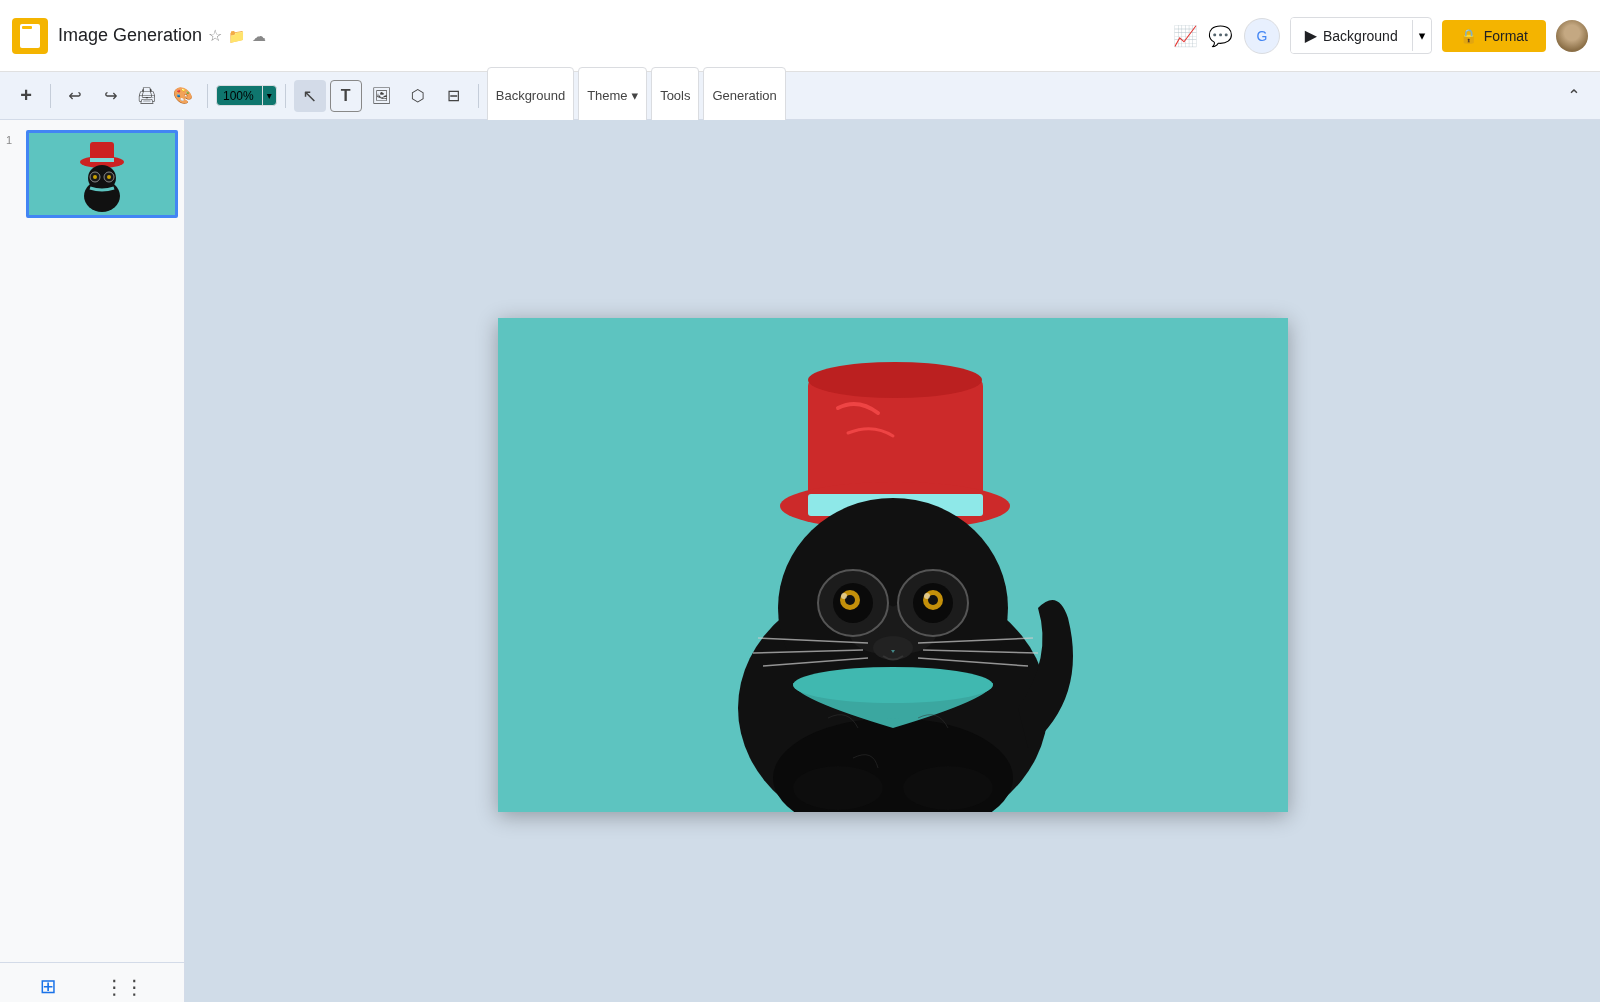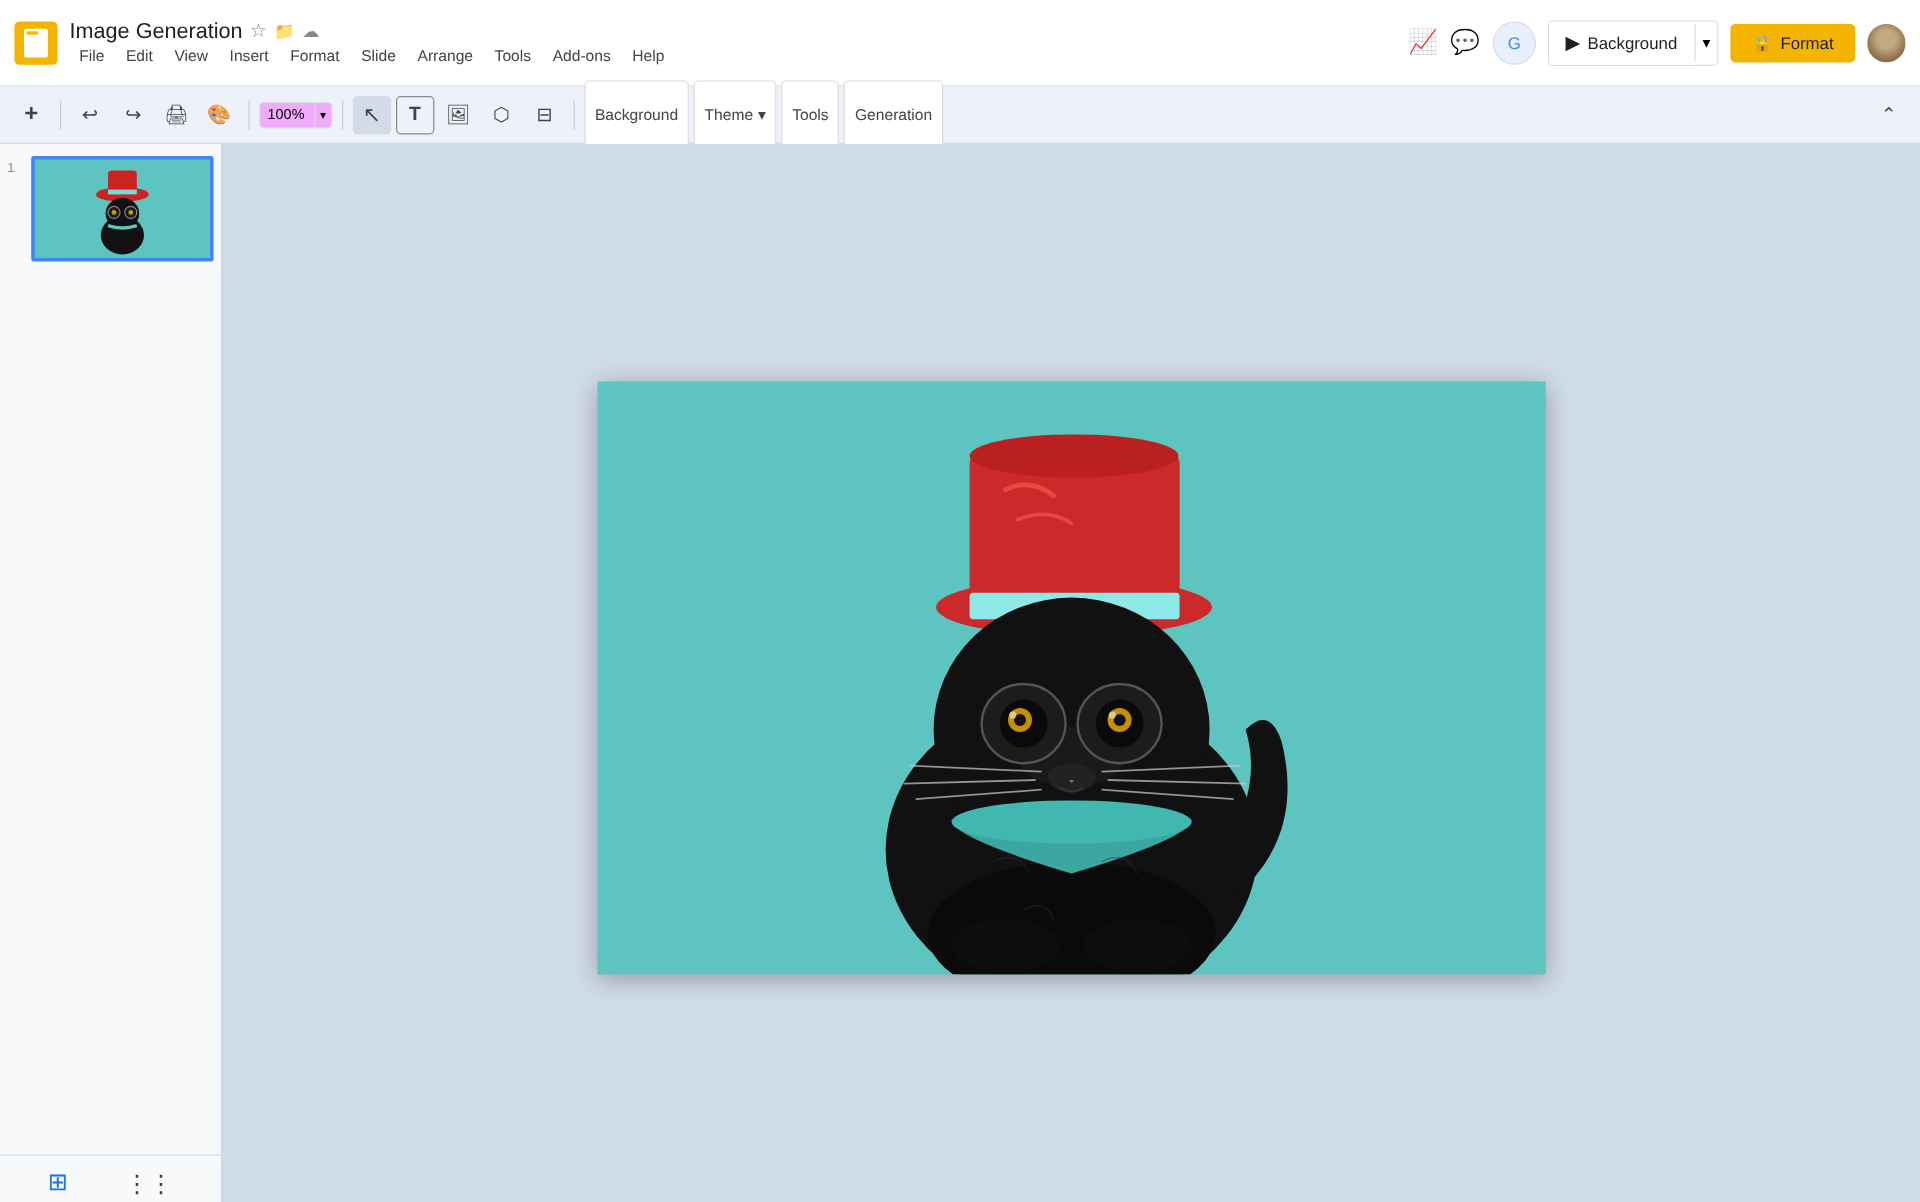--- a/index.html
+++ b/index.html
@@ -208,24 +208,24 @@
     }
 
     
     #cat-container {
       width: 100%; height: 100%;
       display: flex; align-items: center; justify-content: center;
     }
 
     
     #zoom-ctrl {
-      display: flex; gap: 2px;
+      display: flex; align-items: center; gap: 2px;
       border: 1px solid #dadce0;
       border-radius: 4px;
-      background: #f0abfc;
+      background: #0f766e;
       overflow: hidden;
     }
     #zoom-val {
       padding: 2px 6px;
       font-size: 12px;
       min-width: 40px;
       text-align: center;
     }
     #zoom-arrow {
       padding: 4px 4px;
@@ -243,32 +243,20 @@
   </div>
   <div id="title-area">
     <div id="doc-title">
       <span>Image Generation</span>
       <div id="doc-title-icons">
         <span style="font-size:16px;color:#888;cursor:pointer;">☆</span>
         <span style="font-size:14px;color:#888;cursor:pointer;">📁</span>
         <span style="font-size:14px;color:#888;cursor:pointer;">☁</span>
       </div>
     </div>
-    <div id="menubar">
-      <span>File</span>
-      <span>Edit</span>
-      <span>View</span>
-      <span>Insert</span>
-      <span>Format</span>
-      <span>Slide</span>
-      <span>Arrange</span>
-      <span>Tools</span>
-      <span>Add-ons</span>
-      <span>Help</span>
-    </div>
   </div>
 
   <div id="topbar-right">
     <span id="trend-icon" title="Activities">📈</span>
     <span id="chat-icon" title="Comments">💬</span>
 
     <div id="accounts-icon" style="width:36px;height:36px;border-radius:50%;overflow:hidden;background:#e8f0fe;border:1px solid #dadce0;display:flex;align-items:center;justify-content:center;">
       <svg width="28" height="28" viewBox="0 0 28 28">
         <circle cx="14" cy="14" r="14" fill="#e8f0fe"></circle>
         <text x="14" y="19" text-anchor="middle" font-size="14" fill="#4285f4">G</text>

